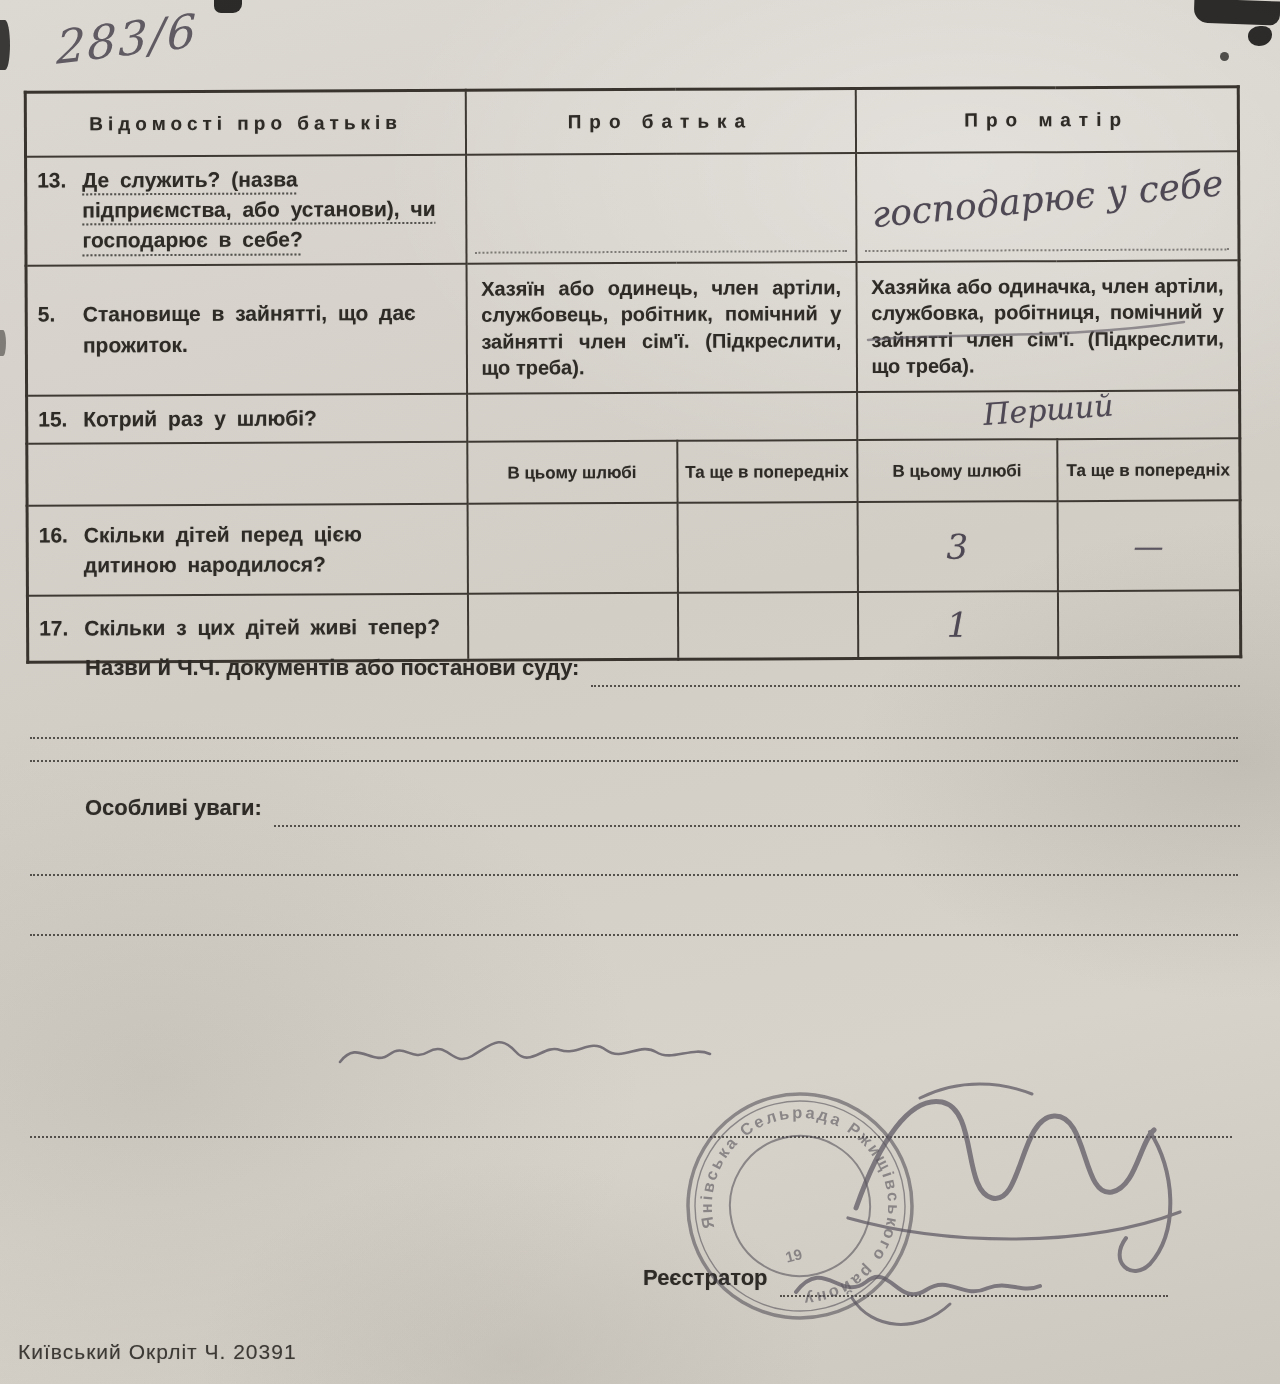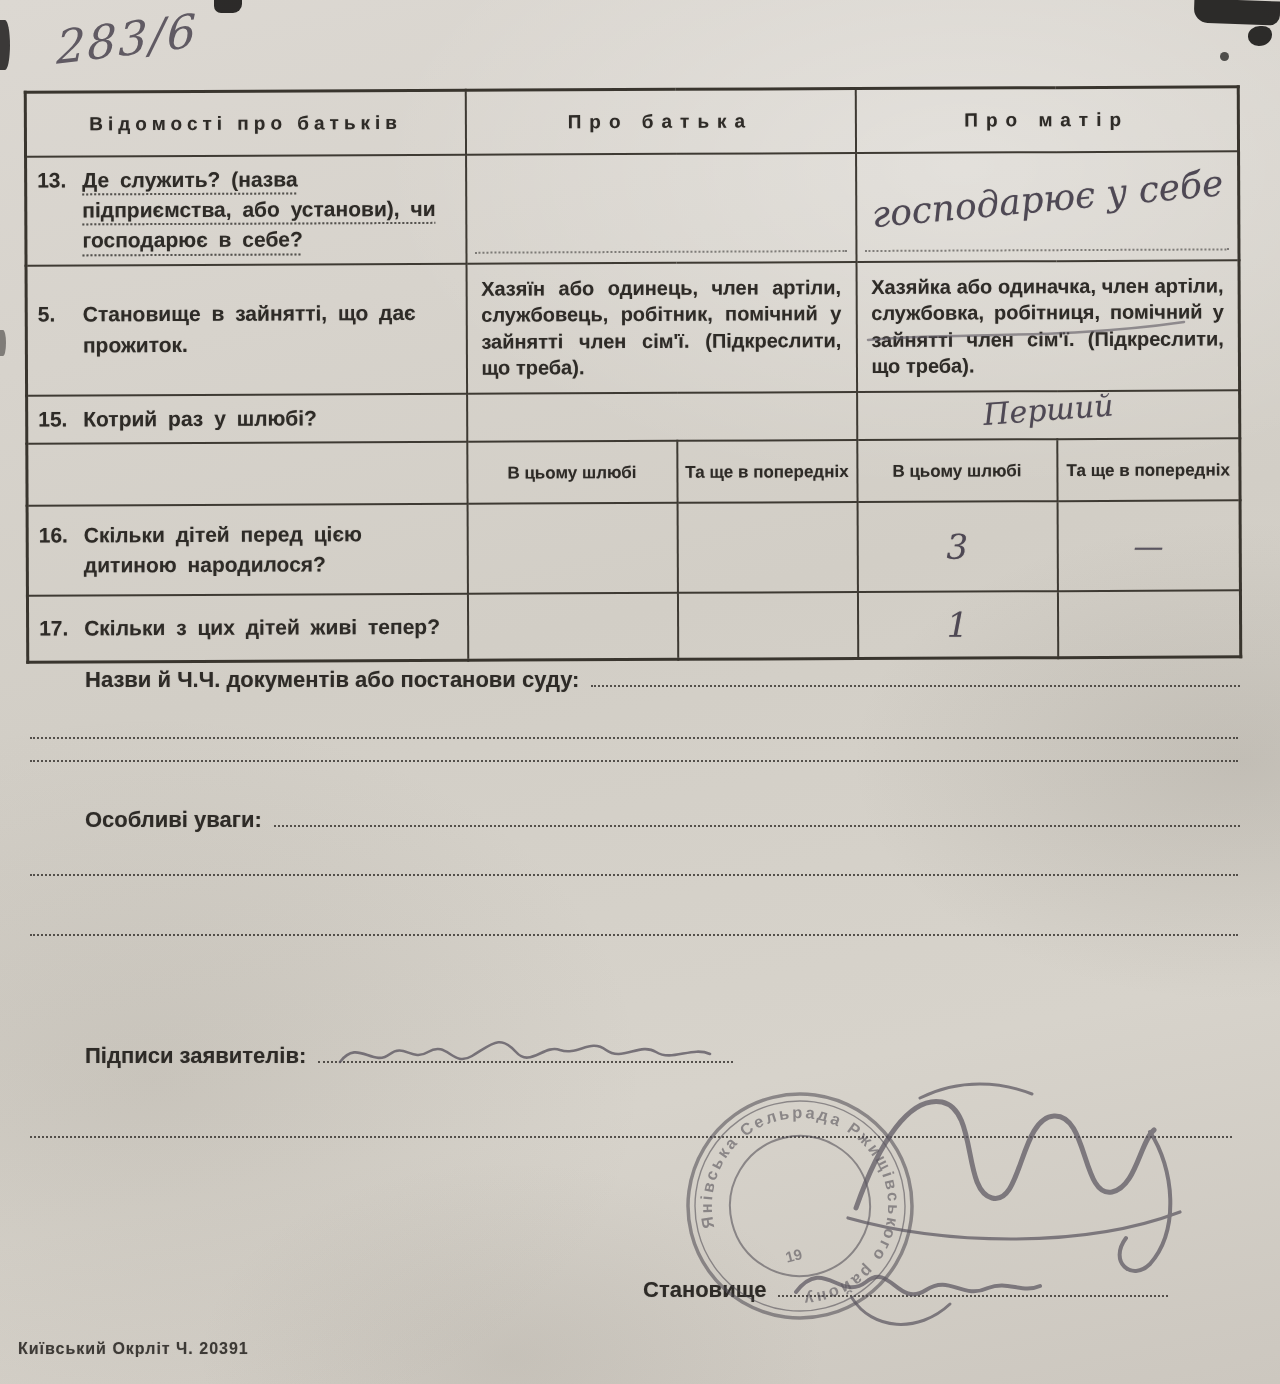--- a/index.html
+++ b/index.html
@@ -66,37 +66,37 @@
   td.dotbottom::after {
     content:""; position:absolute; left:8px; right:8px; bottom:9px;
     border-bottom:2px dotted rgba(50,48,45,.55);
   }
   .hw-13 { font-size:36px; transform:rotate(-5deg); position:relative; top:-8px; white-space:nowrap; }
   .hw-15 { font-size:30px; transform:rotate(-4deg); position:relative; top:-6px; display:inline-block; }
   .hw-num { font-size:34px; }
   .hw-dash { font-size:30px; color:#5a5560; }
 
   
-  .line-row { position:absolute; display:flex; align-items:flex-end; }
+  .line-row { position:absolute; display:flex; }
   .line-row .label { font-size:22px; font-weight:600; white-space:nowrap; padding-right:12px; line-height:1.1; }
   .line-row .dots { flex:1; border-bottom:2px dotted rgba(47,44,40,.78); margin-bottom:5px; }
   .dotline { position:absolute; border-bottom:2px dotted rgba(47,44,40,.78); }
 
   .row-documents { top:656px; left:85px; right:40px; height:36px; }
   .dotline-a { top:737px; left:30px; right:42px; }
   .dotline-b { top:760px; left:30px; right:42px; }
   .row-remarks { top:796px; left:85px; right:40px; height:36px; }
   .dotline-c { top:874px; left:30px; right:42px; }
   .dotline-d { top:934px; left:30px; right:42px; }
   .row-signatures { top:1030px; left:85px; width:648px; height:38px; }
   .dotline-e { top:1136px; left:30px; right:48px; }
   .row-zags { top:1180px; left:665px; right:112px; height:36px; }
   .row-registrar { top:1266px; left:643px; right:112px; height:36px; }
 
-  .footer-left { position:absolute; left:18px; top:1340px; font-size:16px; font-weight:700; letter-spacing:1px; opacity:.9;text-align:right; }
+  .footer-left { position:absolute; left:18px; top:1340px; font-size:21px; font-weight:400; letter-spacing:1px; opacity:.9;text-align:right; }
   .footer-right { position:absolute; right:38px; top:1334px; font-size:18px; font-weight:600; letter-spacing:.5px; }
 
   svg.overlay { position:absolute; inset:0; width:1280px; height:1384px; pointer-events:none; }
 </style>
 </head>
 <body>
 
 <div class="paper">
 
   <div class="blot blot-top-mid"></div>
@@ -209,29 +209,25 @@
   <div class="dotline dotline-a"></div>
   <div class="dotline dotline-b"></div>
 
   <div class="line-row row-remarks print">
     <span class="label">Особливі уваги:</span>
     <span class="dots"></span>
   </div>
   <div class="dotline dotline-c"></div>
   <div class="dotline dotline-d"></div>
 
-  <div class="line-row row-signatures print">
-    <span class="label">Підписи заявителів:</span>
-    <span class="dots"></span>
-  </div>
   <div class="dotline dotline-e"></div>
 
 
   <div class="line-row row-registrar print">
-    <span class="label">Становище</span>
+    <span class="label">Реєстратор</span>
     <span class="dots"></span>
   </div>
 
   <div class="footer-left print">Київський Окрліт Ч. 20391</div>
 
   <svg class="overlay" viewBox="0 0 1280 1384">
 
     <path d="M868 340 C 950 332, 1060 340, 1184 322" fill="none" stroke="#5c5761" stroke-width="2.5" opacity="0.6" stroke-linecap="round"></path>
 
     <path d="M340 1062 C 358 1038, 372 1068, 390 1054 C 404 1043, 412 1062, 428 1052

